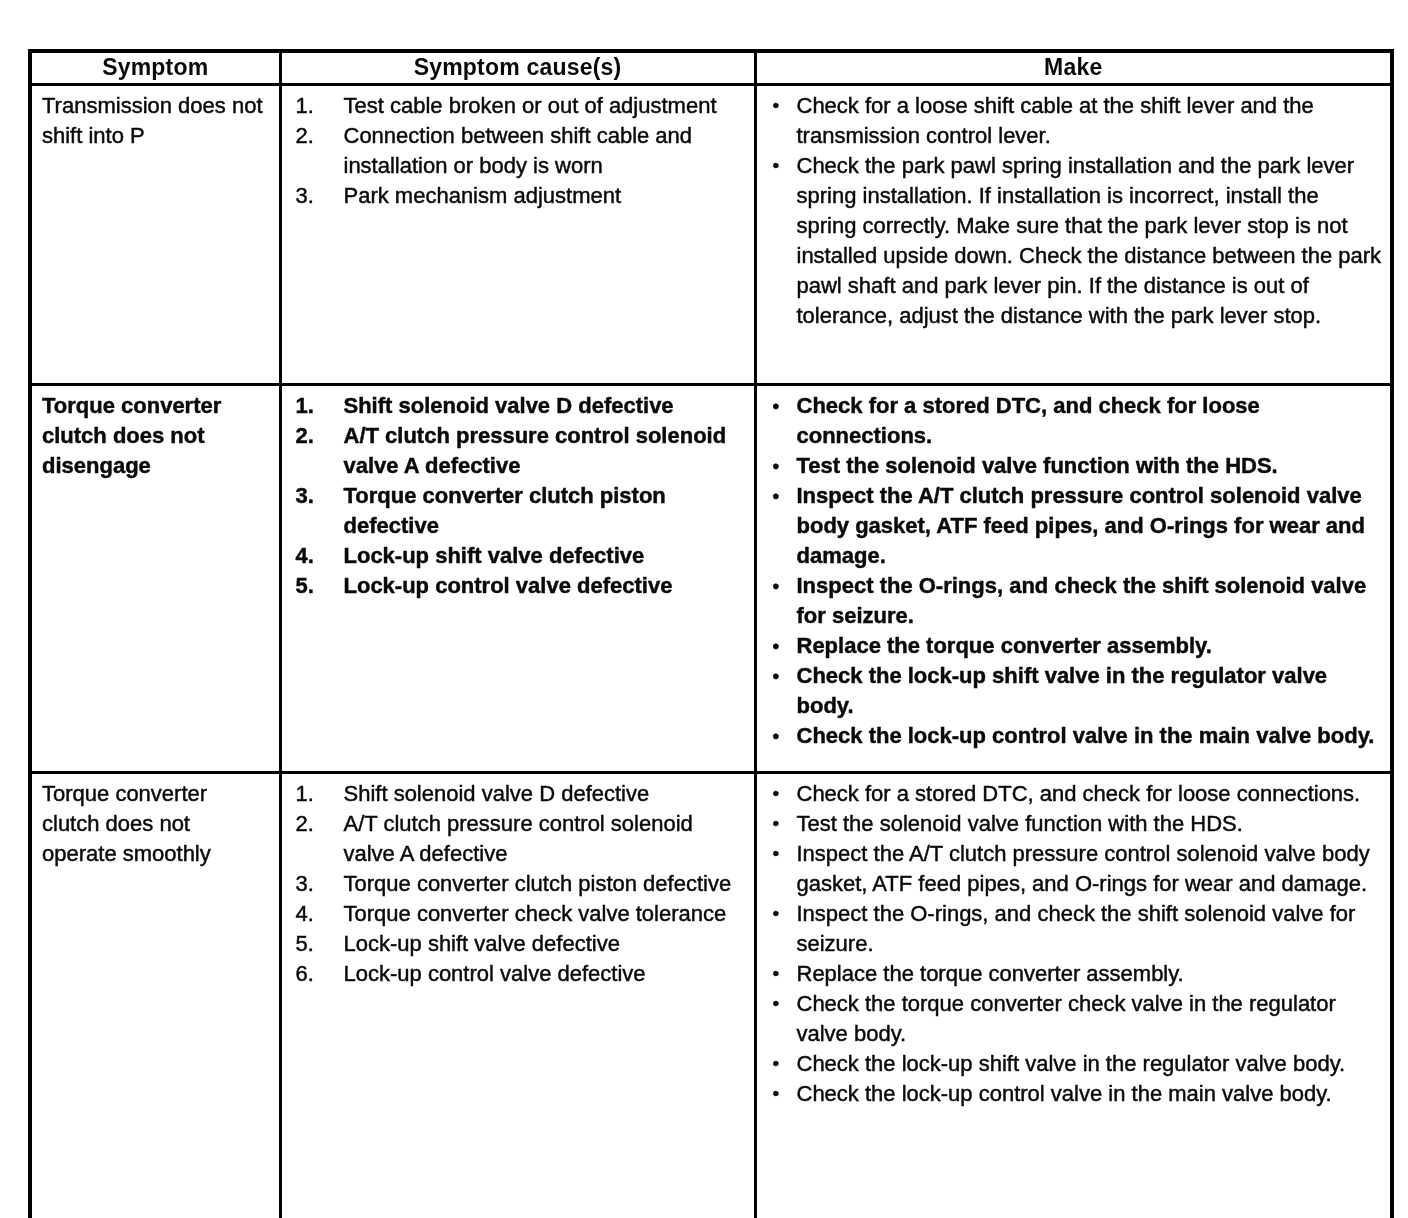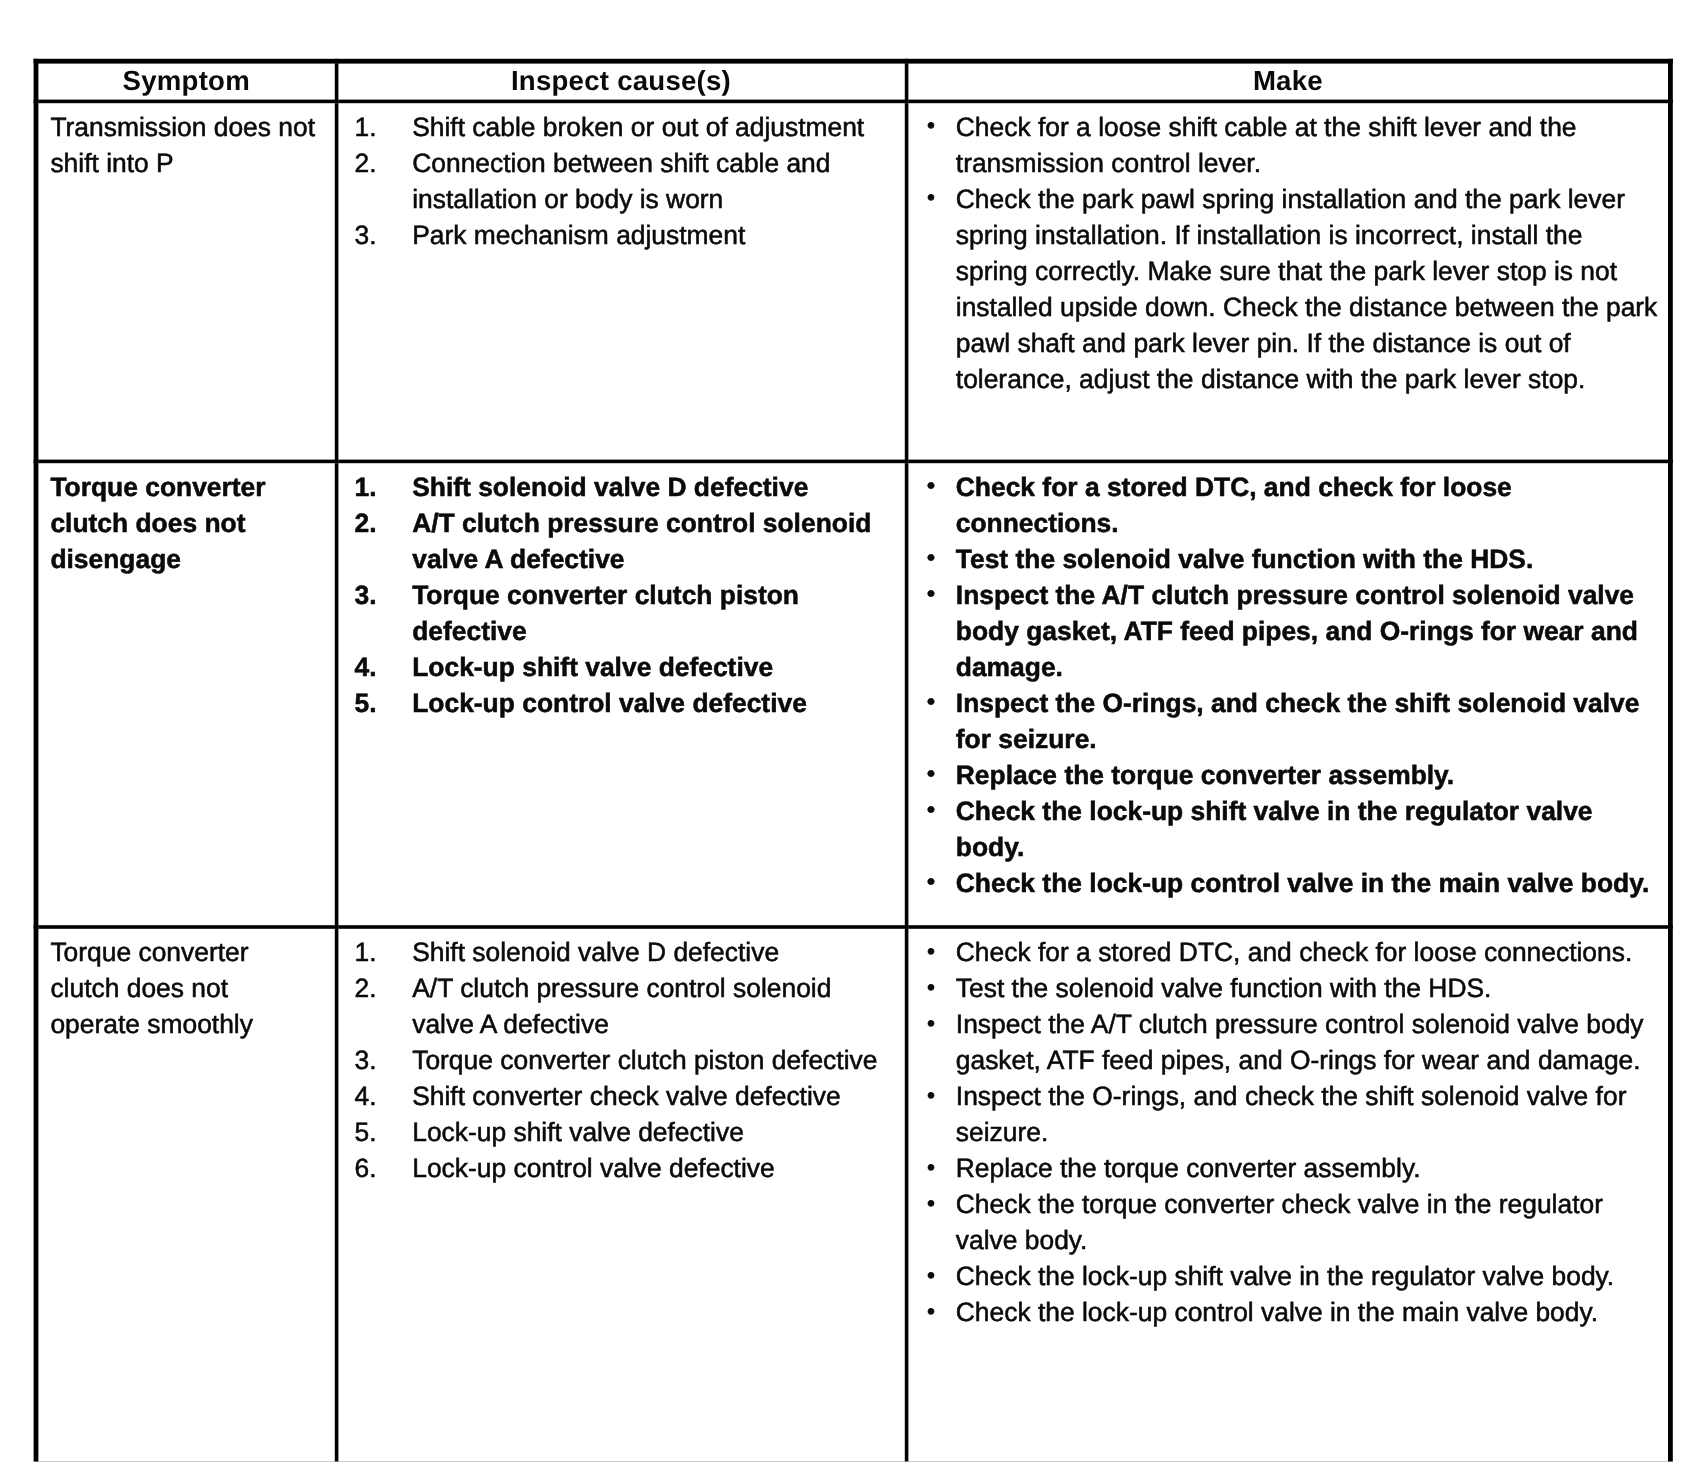--- a/index.html
+++ b/index.html
@@ -72,32 +72,32 @@
 
 <table class="scan-table">
   <colgroup>
     <col class="c-symptom">
     <col class="c-causes">
     <col class="c-notes">
   </colgroup>
   <thead>
     <tr>
       <th>Symptom</th>
-      <th>Inspect cause(s)</th>
+      <th>Symptom cause(s)</th>
       <th>Make</th>
     </tr>
   </thead>
   <tbody id="table-body">
       <tr class="row-0">
         <td class="symptom-cell"><span>Transmission does not shift into P</span></td>
         <td class="causes-cell">
           <ol class="causes-list">
             <li>
               <span class="num">1.</span>
-              <span>Shift cable broken or out of adjustment</span>
+              <span>Test cable broken or out of adjustment</span>
             </li>
             <li>
               <span class="num">2.</span>
               <span>Connection between shift cable and installation or body is worn</span>
             </li>
             <li>
               <span class="num">3.</span>
               <span>Park mechanism adjustment</span>
             </li>
           </ol>
@@ -185,21 +185,21 @@
             <li>
               <span class="num">2.</span>
               <span>A/T clutch pressure control solenoid valve A defective</span>
             </li>
             <li>
               <span class="num">3.</span>
               <span>Torque converter clutch piston defective</span>
             </li>
             <li>
               <span class="num">4.</span>
-              <span>Shift converter check valve defective</span>
+              <span>Torque converter check valve tolerance</span>
             </li>
             <li>
               <span class="num">5.</span>
               <span>Lock-up shift valve defective</span>
             </li>
             <li>
               <span class="num">6.</span>
               <span>Lock-up control valve defective</span>
             </li>
           </ol>

